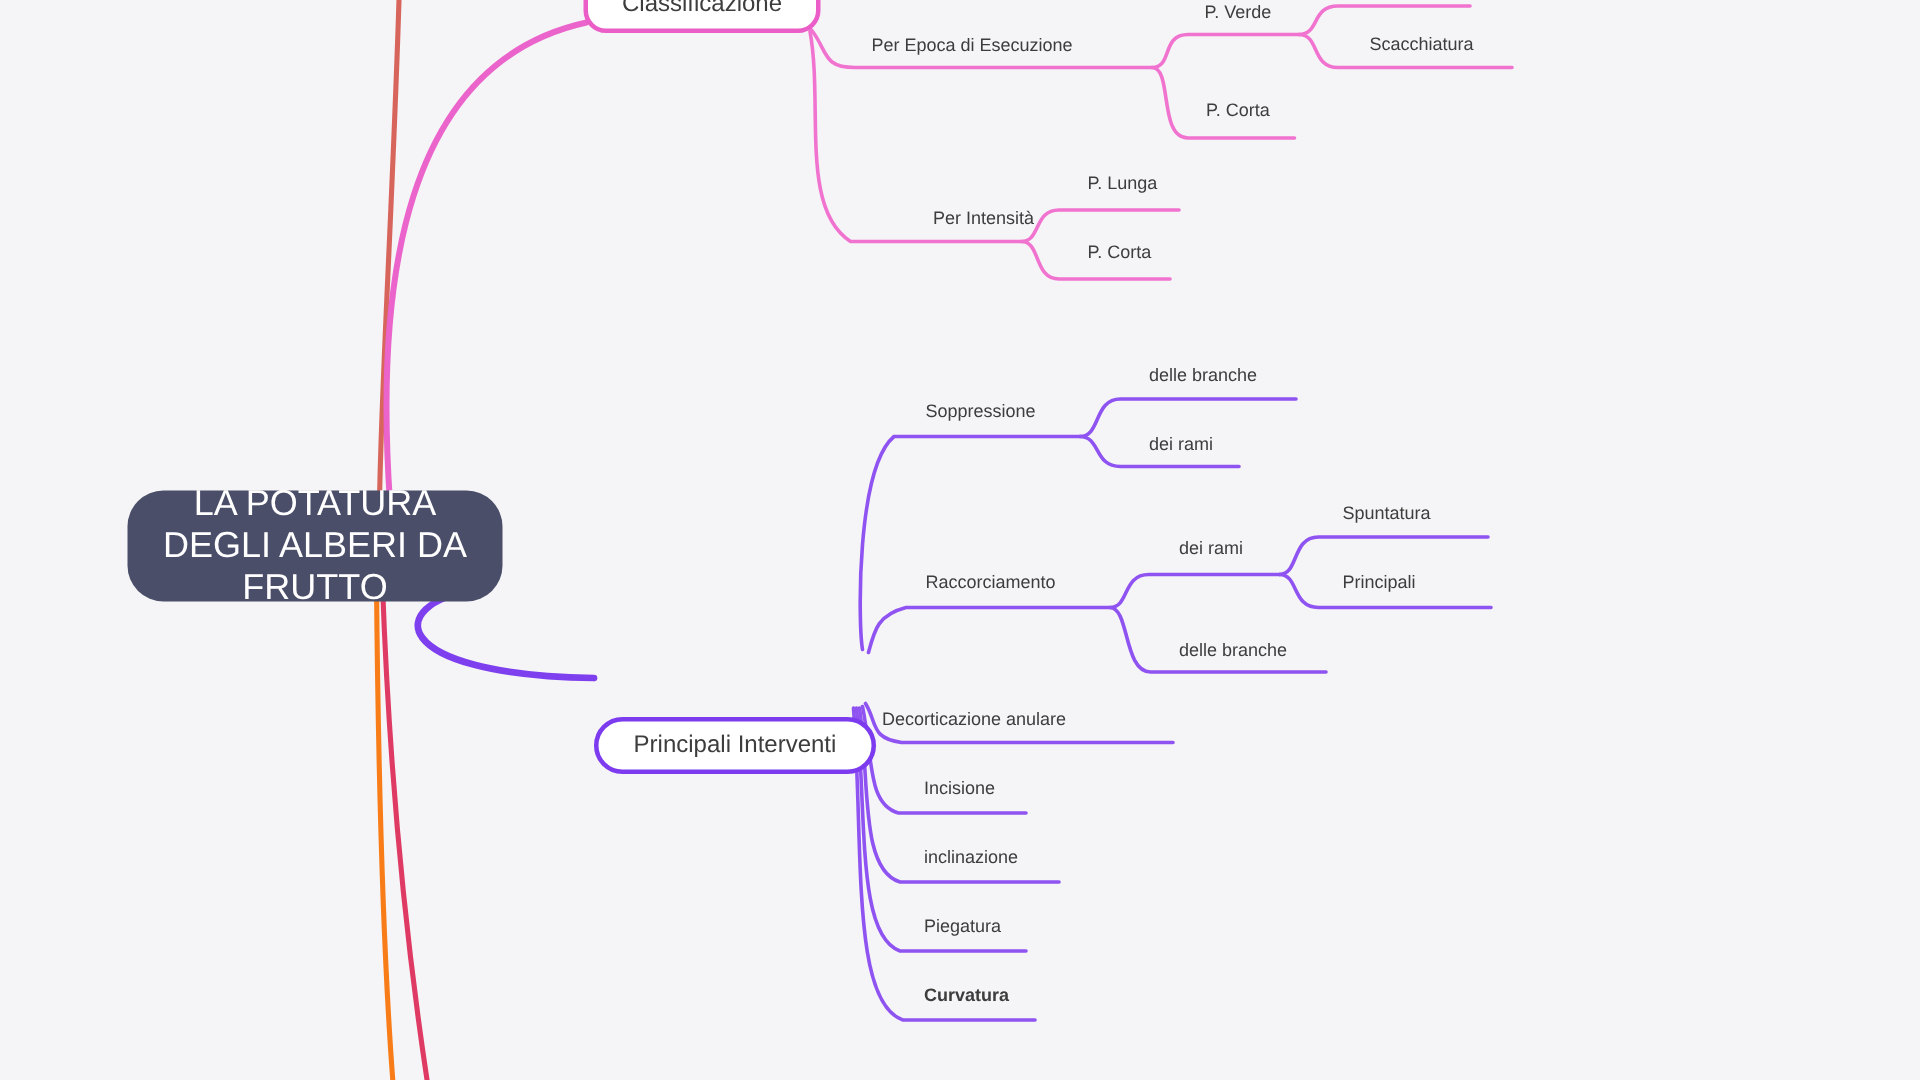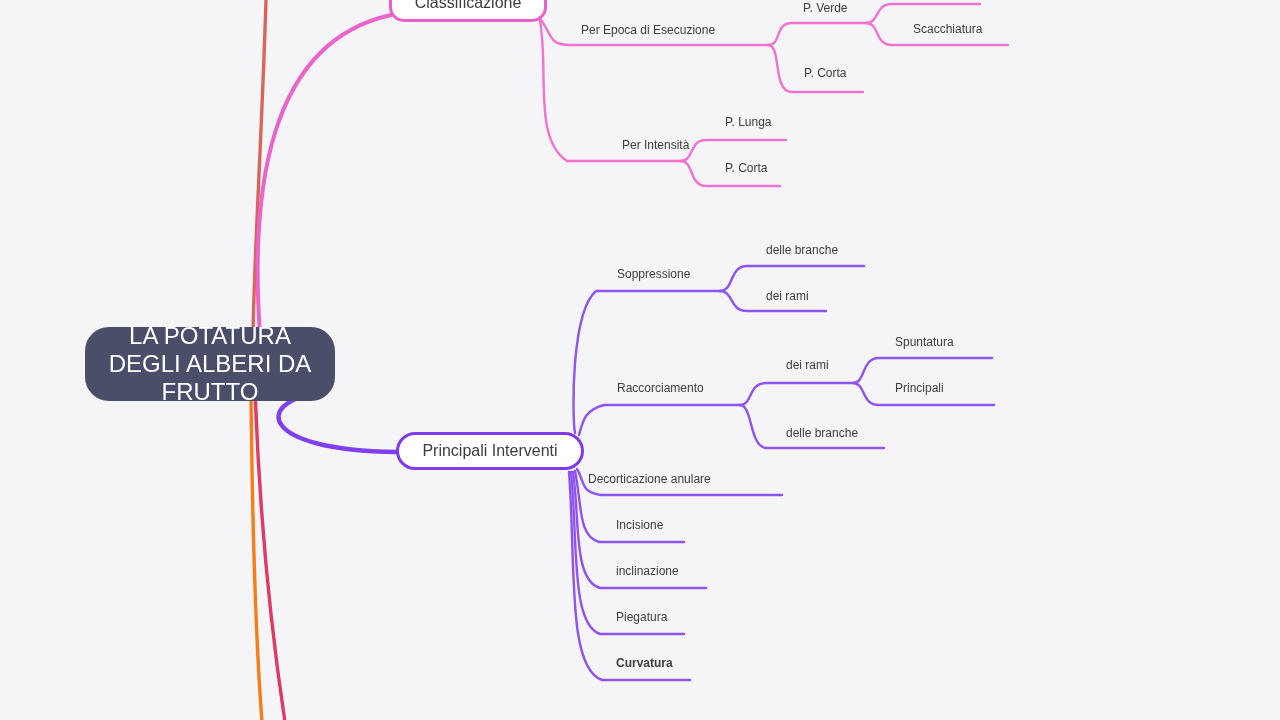--- a/index.html
+++ b/index.html
@@ -39,21 +39,21 @@
     background: #ffffff;
     display: flex;
     align-items: center;
     justify-content: center;
     font-size: 16px;
     color: var(--text, #3d3d3d);
     white-space: nowrap;
     box-sizing: border-box;
   }
   .node-box.pink-border   { border: 3px solid var(--pink_border, #eb5ec7);  border-radius: 15px; }
-  .node-box.purple-border { border: 3px solid var(--purple_border, #7c3bef); border-radius: 19px; }
+  .node-box.purple-border { border: 3px solid var(--purple_border, #7c3bef); border-radius: 19px; margin-top: 46px; }
   .root-node {
     position: absolute;
     left: 85px; top: 327px;
     width: 250px; height: 74px;
     background: var(--root_bg, #4a4e69);
     border-radius: 24px;
     color: var(--root_text, #ffffff);
     font-size: 24px;
     line-height: 28px;
     display: flex;

